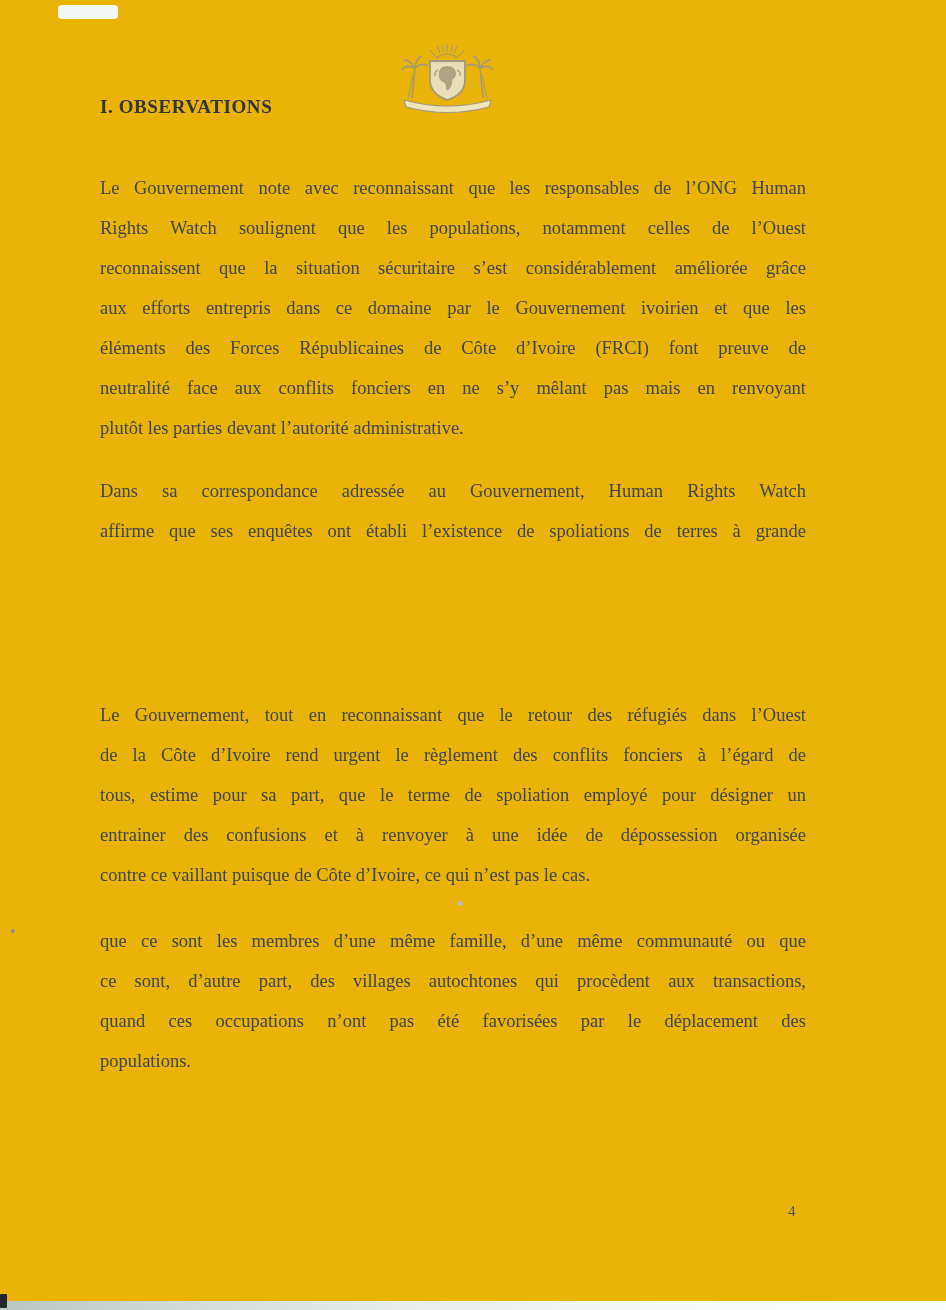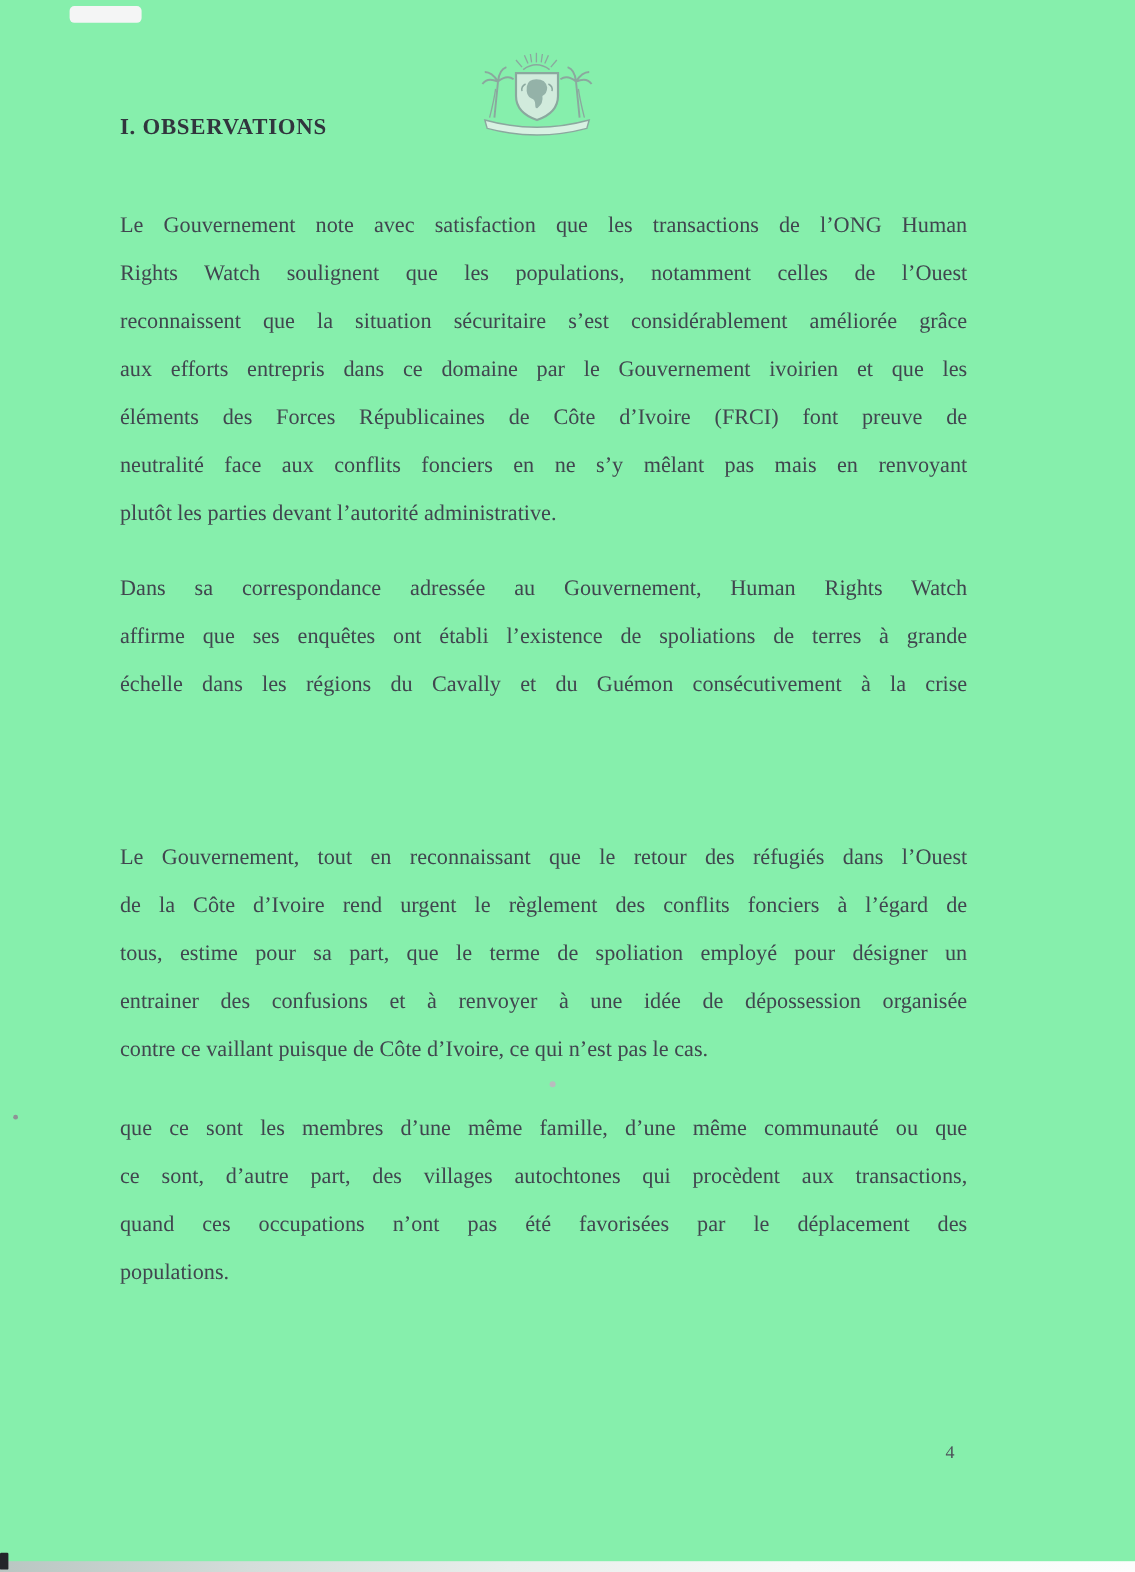--- a/index.html
+++ b/index.html
@@ -4,21 +4,21 @@
 <style>
   * { margin: 0; padding: 0; box-sizing: border-box; }
   html, body { background: #ffffff; }
   body {
     font-family: "Liberation Serif", "DejaVu Serif", serif;
     width: 946px; height: 1310px; overflow: hidden;
   }
   .page {
     position: relative;
     width: 946px; height: 1310px;
-    background: #86efac;
+    background: #eab308;
     overflow: hidden;
   }
   .emblem {
     position: absolute;
     left: 390px; top: 42px;
     width: 115px; height: 74px;
     opacity: 0.85;
   }
   .heading {
     position: absolute;
@@ -116,33 +116,32 @@
       <path d="M48,28 Q44,30 45,34" stroke-width="1.2"></path>
       <path d="M67,28 Q71,30 70,34" stroke-width="1.2"></path>
 
       <path d="M14,58 Q57.5,70 101,58 L99,65 Q57.5,76 16,65 Z" fill="#f1f2f3" stroke-width="1.2"></path>
     </g>
   </svg>
 
   <div class="heading">I. OBSERVATIONS</div>
 
   <div class="para" id="para1">
-    <span class="line">Le Gouvernement note avec satisfaction que les transactions de l’ONG Human</span>
+    <span class="line">Le Gouvernement note avec reconnaissant que les responsables de l’ONG Human</span>
     <span class="line">Rights Watch soulignent que les populations, notamment celles de l’Ouest</span>
     <span class="line">reconnaissent que la situation sécuritaire s’est considérablement améliorée grâce</span>
     <span class="line">aux efforts entrepris dans ce domaine par le Gouvernement ivoirien et que les</span>
     <span class="line">éléments des Forces Républicaines de Côte d’Ivoire (FRCI) font preuve de</span>
     <span class="line">neutralité face aux conflits fonciers en ne s’y mêlant pas mais en renvoyant</span>
     <span class="line last">plutôt les parties devant l’autorité administrative.</span>
   </div>
 
   <div class="para" id="para2">
     <span class="line">Dans sa correspondance adressée au Gouvernement, Human Rights Watch</span>
     <span class="line">affirme que ses enquêtes ont établi l’existence de spoliations de terres à grande</span>
-    <span class="line">échelle dans les régions du Cavally et du Guémon consécutivement à la crise</span>
   </div>
 
   <div class="para" id="para3">
     <span class="line">Le Gouvernement, tout en reconnaissant que le retour des réfugiés dans l’Ouest</span>
     <span class="line">de la Côte d’Ivoire rend urgent le règlement des conflits fonciers à l’égard de</span>
     <span class="line">tous, estime pour sa part, que le terme de spoliation employé pour désigner un</span>
     <span class="line">entrainer des confusions et à renvoyer à une idée de dépossession organisée</span>
     <span class="line last">contre ce vaillant puisque de Côte d’Ivoire, ce qui n’est pas le cas.</span>
   </div>
 

